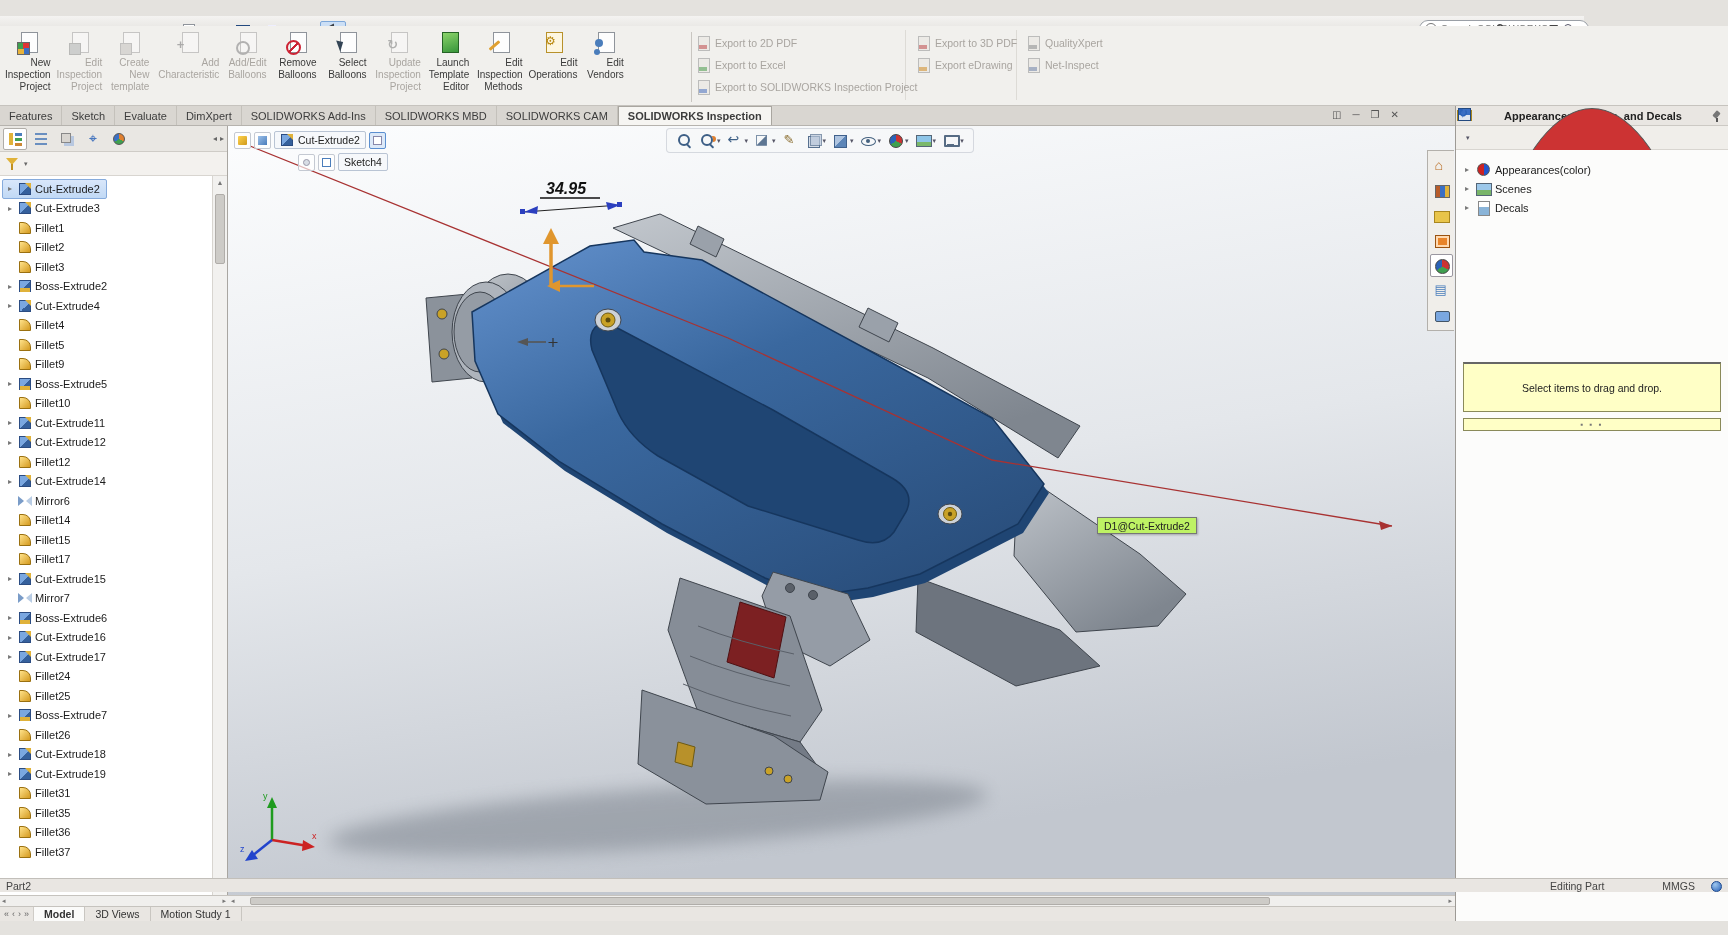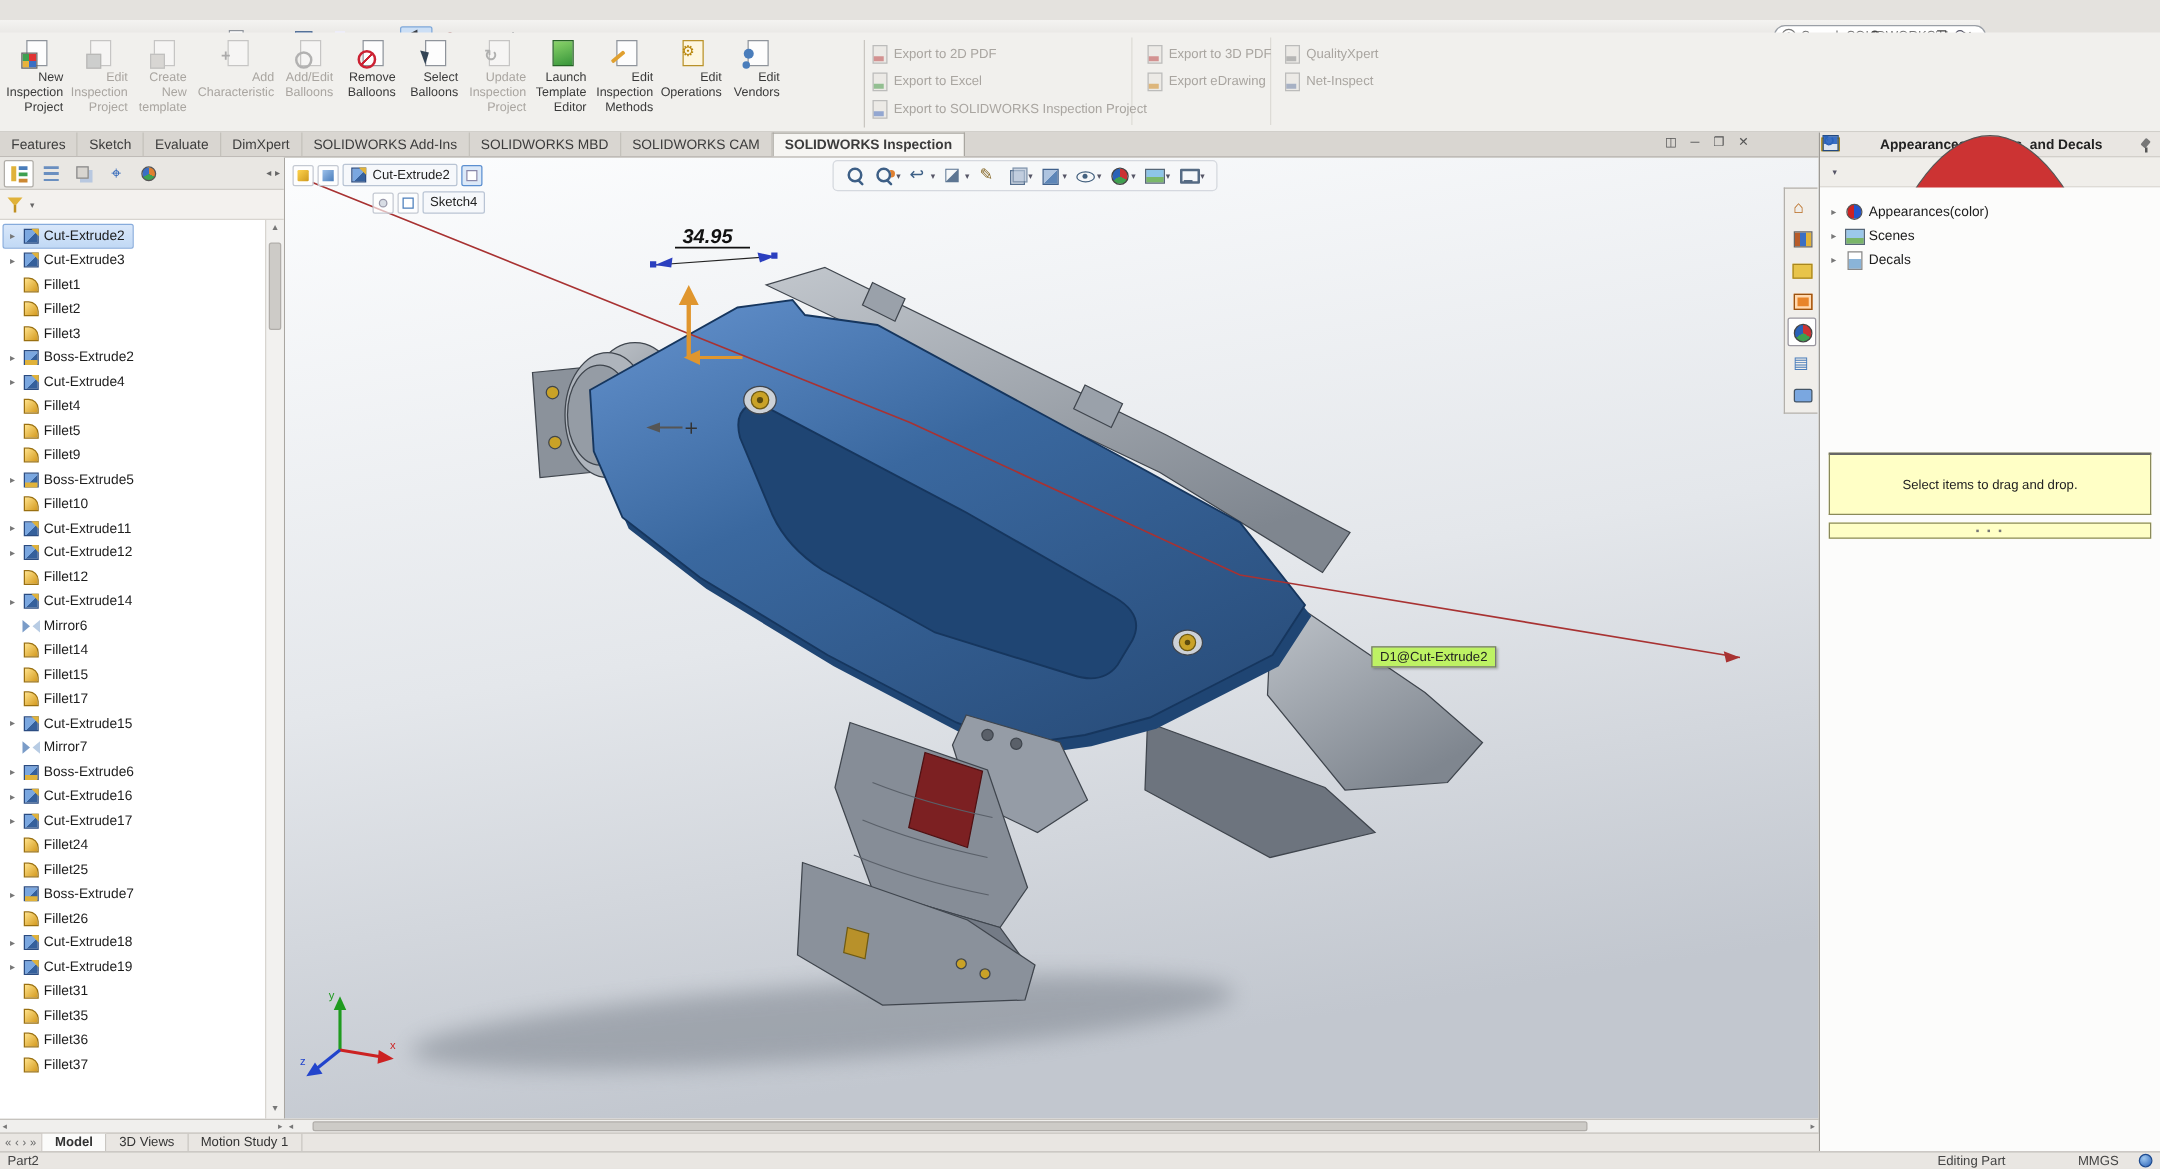--- a/index.html
+++ b/index.html
@@ -156,21 +156,21 @@
 
 
 #lp-hscroll{position:absolute;left:0;top:895px;width:228px;height:11px;background:#f0efed;border-top:1px solid #c6c3be;display:flex;align-items:center;justify-content:space-between;padding:0 2px;font-size:7px;color:#777}
 #vp-hscroll{position:absolute;left:228px;top:895px;width:1227px;height:11px;background:#f0efed;border-top:1px solid #c6c3be;position:absolute}
 #vp-hscroll .hthumb{position:absolute;left:22px;top:1px;height:8px;width:1020px;background:#cdcbc7;border:1px solid #b0ada9;border-radius:2px}
 #vp-hscroll .harrow{position:absolute;top:1px;font-size:7px;color:#777}
 #bottomtabs{position:absolute;left:0;top:906px;width:1455px;height:15px;background:#e9e6e2;border-top:1px solid #c6c3be;display:flex;align-items:stretch;font-size:10.5px}
 .bt-nav{display:flex;align-items:center;gap:3px;padding:0 4px;color:#666;font-size:9px;border-right:1px solid #cfccc7}
 .btab{padding:0 10px;display:flex;align-items:center;border-right:1px solid #c9c6c1;color:#333}
 .btab.active{background:#fbfbfa;font-weight:bold}
-#statusbar{position:absolute;left:0;top:921px;width:1728px;height:14px;background:#e9e6e2;border-top:1px solid #c2bfba;display:flex;align-items:center;font-size:10.5px;color:#444;padding:0 6px}
+#statusbar{position:absolute;left:0;top:878px;width:1728px;height:14px;background:#e9e6e2;border-top:1px solid #c2bfba;display:flex;align-items:flex-end;font-size:10.5px;color:#444;padding:0 6px}
 .sb-right{margin-left:auto;display:flex;align-items:center}
 .sb-mode{margin-right:58px}
 .sb-units{margin-right:16px}
 .sb-globe{width:11px;height:11px;border-radius:50%;background:radial-gradient(circle at 35% 30%,#9ec7ef,#2a62b8);border:1px solid #1d4a8f}
 
 
 #taskstrip{position:absolute;left:1427px;top:150px;width:27px;background:#f0eeea;border:1px solid #b3b0ab;border-right:none;display:flex;flex-direction:column;align-items:center;padding:3px 0;gap:2px}
 .ts-tab{width:23px;height:23px;display:flex;align-items:center;justify-content:center;border-radius:2px;border:1px solid transparent}
 .ts-tab.active{background:#fff;border:1px solid #9a97a0}
 .ts-ic{width:17px;height:17px;position:relative}

